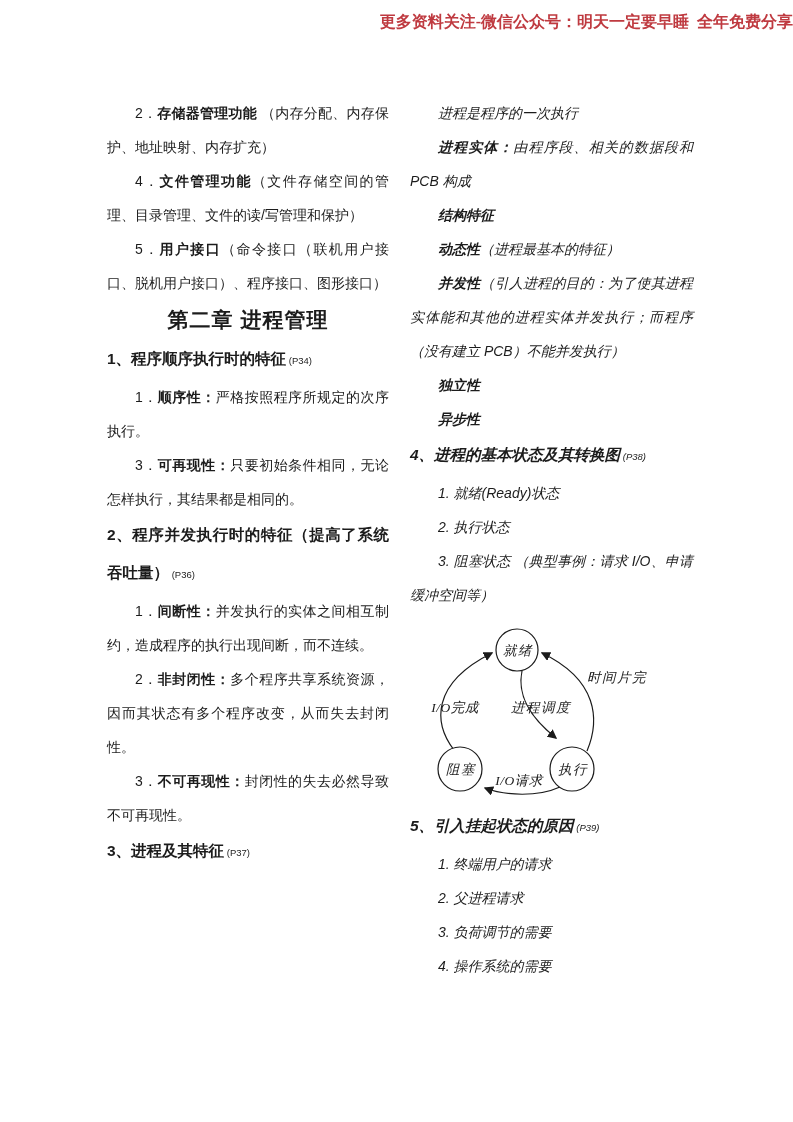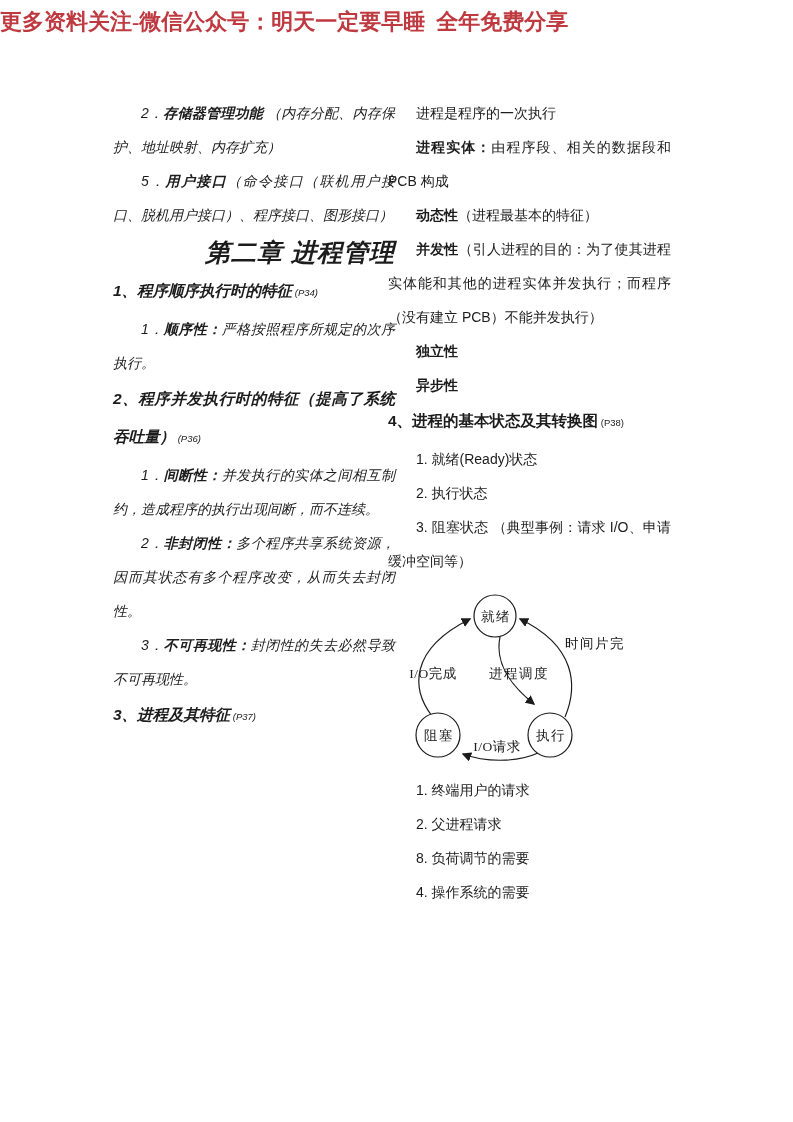--- a/index.html
+++ b/index.html
@@ -6,38 +6,38 @@
   .page{
     position:relative;
     width:793px;height:1122px;
     background:#ffffff;
     font-family:"Liberation Sans", sans-serif;
     color:#1c1c1c;
     overflow:hidden;
   }
   .header{
     position:absolute;top:12px;left:0;width:100%;
-    text-align:left;
+    text-align:right;
     font-family:"Liberation Serif", serif;
     font-weight:bold;
-    font-size:22px;line-height:20px;
+    font-size:16px;line-height:20px;
     white-space:pre;
   }
   .col{
     position:absolute;top:96px;
     font-size:14px;line-height:34px;
     text-align:justify;
   }
-  .col-left{left:113px;width:282px;font-style:italic;}
-  .col-right{left:388px;width:283px;}
+  .col-left{left:107px;width:282px;}
+  .col-right{left:410px;width:283px;font-style:italic;}
   .col p{margin:0;}
   p.body{text-indent:2em;}
   p.chapter{
-    font-size:25px;font-weight:bold;line-height:40px;text-indent:0;
-    text-align:right;letter-spacing:1px;
+    font-size:21px;font-weight:bold;line-height:40px;text-indent:0;
+    text-align:center;letter-spacing:1px;
   }
   p.section{
     font-size:15.5px;font-weight:bold;line-height:38px;text-indent:0;
   }
   .b{font-weight:bold;}
   .u{text-decoration:underline;text-underline-offset:4px;}
   .ref{font-size:9.5px;font-weight:normal;letter-spacing:0;}
   .diagram{display:block;margin:0;}
   .diagram .node{fill:#ffffff;stroke:#1b1b1b;stroke-width:1.2;}
   .diagram .edge{fill:none;stroke:#1b1b1b;stroke-width:1.2;}
@@ -50,35 +50,38 @@
 </style>
 </head>
 <body>
 
 <div class="page">
 
   <div class="header" style="color: rgb(191, 58, 64);">更多资料关注-微信公众号：明天一定要早睡  全年免费分享</div>
 
   <div class="col col-left" id="col-left">
       <p class="body"><span>2．</span><span class="b">存储器管理功能</span><span> （内存分配、内存保护、地址映射、内存扩充）</span></p>
+      <p class="body"><span>4．</span><span class="b">文件管理功能</span><span>（文件存储空间的管理、目录管理、文件的读/写管理和保护）</span></p>
       <p class="body"><span>5．</span><span class="b">用户接口</span><span>（命令接口（联机用户接口、脱机用户接口）、程序接口、图形接口）</span></p>
       <p class="chapter"><span>第二章 进程管理</span></p>
       <p class="section"><span>1、程序顺序执行时的特征</span><span class="ref"> (P34)</span></p>
       <p class="body"><span>1．</span><span class="b">顺序性：</span><span>严格按照程序所规定的次序执行。</span></p>
+      <p class="body"><span>3．</span><span class="b">可再现性：</span><span>只要初始条件相同，无论怎样执行，其结果都是相同的。</span></p>
       <p class="section"><span>2、程序并发执行时的特征（提高了系统吞吐量）</span><span class="ref"> (P36)</span></p>
       <p class="body"><span>1．</span><span class="b">间断性：</span><span>并发执行的实体之间相互制约，造成程序的执行出现间断，而不连续。</span></p>
       <p class="body"><span>2．</span><span class="b">非封闭性：</span><span>多个程序共享系统资源，因而其状态有多个程序改变，从而失去封闭性。</span></p>
       <p class="body"><span>3．</span><span class="b">不可再现性：</span><span>封闭性的失去必然导致不可再现性。</span></p>
       <p class="section"><span>3、进程及其特征</span><span class="ref"> (P37)</span></p>
     </div>
 
   <div class="col col-right">
     <div id="col-right-top">
         <p class="body"><span>进程是程序的一次执行</span></p>
         <p class="body"><span class="b">进程实体：</span><span>由程序段、相关的数据段和 PCB 构成</span></p>
+        <p class="body"><span class="b">结构特征</span></p>
         <p class="body"><span class="b">动态性</span><span>（进程最基本的特征）</span></p>
         <p class="body"><span class="b">并发性</span><span>（引人进程的目的：为了使其进程实体能和其他的进程实体并发执行；而程序（没有建立 PCB）不能并发执行）</span></p>
         <p class="body"><span class="b">独立性</span></p>
         <p class="body"><span class="b">异步性</span></p>
         <p class="section"><span>4、进程的基本状态及其转换图</span><span class="ref"> (P38)</span></p>
         <p class="body"><span>1. 就绪(Ready)状态</span></p>
         <p class="body"><span>2. 执行状态</span></p>
         <p class="body"><span>3. 阻塞状态 （典型事例：请求 I/O、申请缓冲空间等）</span></p>
       </div>
 
@@ -102,20 +105,21 @@
       <text x="51" y="162">阻塞</text>
       <text x="163" y="162">执行</text>
 
       <text class="latin" x="45" y="100">I/O完成</text>
       <text x="131" y="100">进程调度</text>
       <text x="207" y="70">时间片完</text>
       <text class="latin" x="109" y="173">I/O请求</text>
     </svg>
 
     <div id="col-right-bottom">
+        <p class="section"><span>5、引入挂起状态的原因</span><span class="ref"> (P39)</span></p>
         <p class="body"><span>1. 终端用户的请求</span></p>
         <p class="body"><span>2. 父进程请求</span></p>
-        <p class="body"><span>8. 负荷调节的需要</span></p>
+        <p class="body"><span>3. 负荷调节的需要</span></p>
         <p class="body"><span>4. 操作系统的需要</span></p>
       </div>
   </div>
 
 </div>
 
 </body></html>

